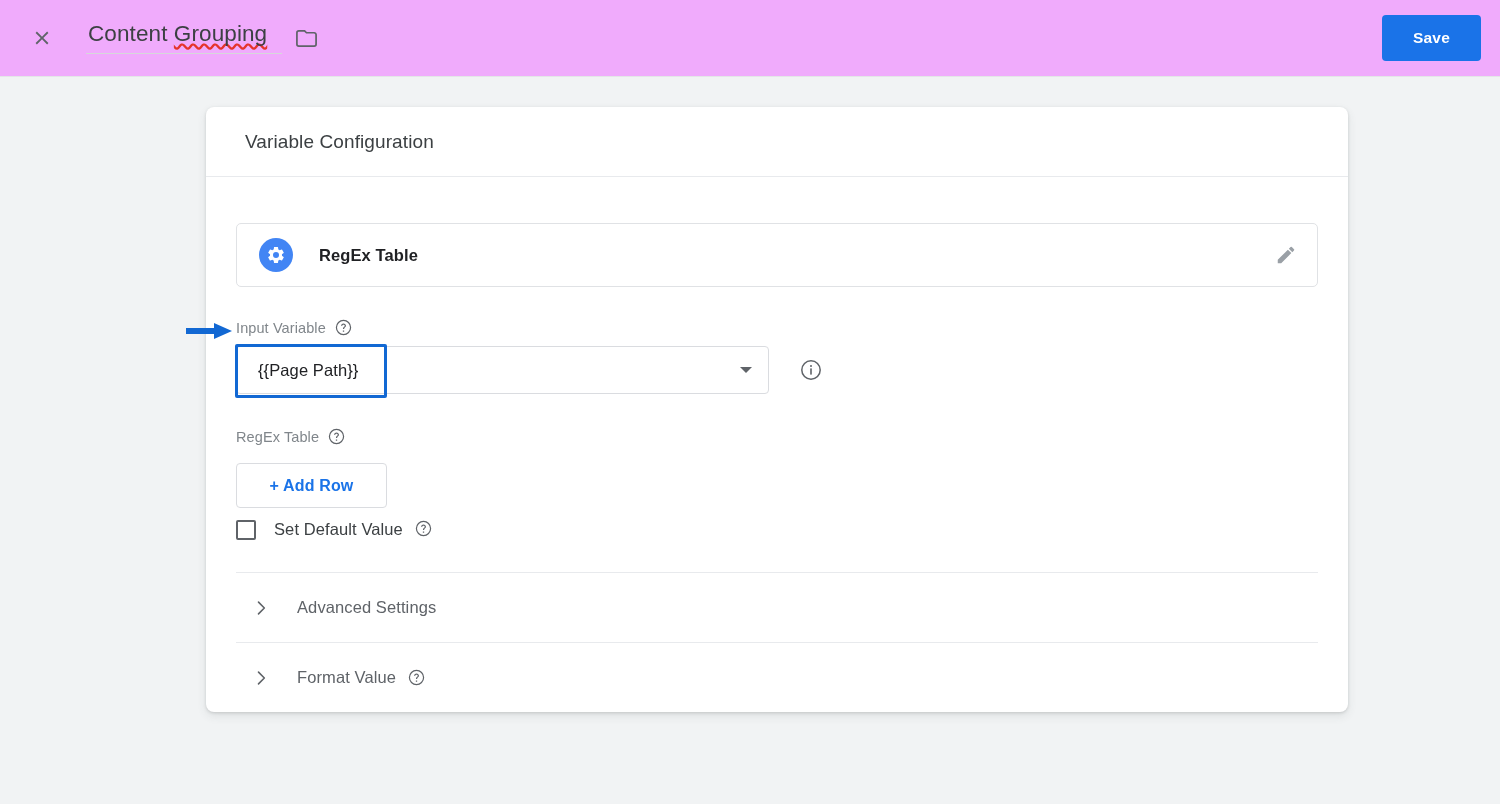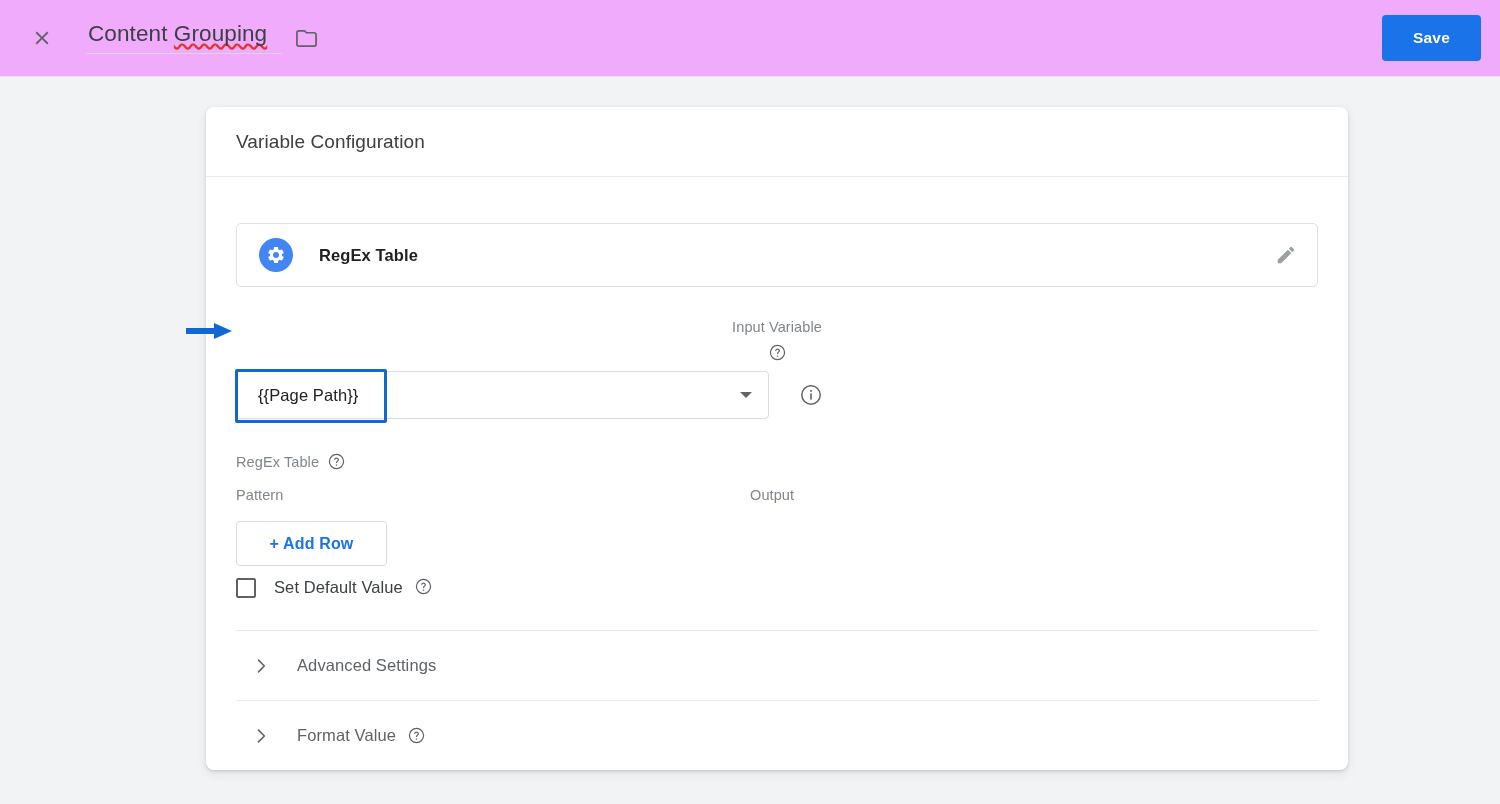--- a/index.html
+++ b/index.html
@@ -87,21 +87,21 @@
     width: 1142px;
     background: #ffffff;
     border-radius: 8px;
     box-shadow: 0 1px 3px rgba(60,64,67,0.18), 0 4px 10px rgba(60,64,67,0.10);
     padding-bottom: 0;
   }
   .card-header {
     height: 70px;
     display: flex;
     align-items: center;
-    padding: 0 30px;
+    padding: 0 39px;
     border-bottom: 1px solid #e8eaed;
   }
   .card-header-title {
     font-size: 19px;
     color: #3c4043;
     letter-spacing: 0.1px;
   }
   .card-body {
     padding: 28px 30px 0 30px;
   }
@@ -144,21 +144,20 @@
     margin-left: auto;
     width: 26px; height: 26px;
     display: flex; align-items: center; justify-content: center;
     cursor: pointer;
   }
 
   
   .input-var-label-row {
     margin-top: 32px;
     position: relative;
-    flex-direction: column;
   }
   .input-var-row {
     margin-top: 10px;
     display: flex;
     align-items: center;
   }
   .select-wrap {
     position: relative;
     width: 533px;
     height: 48px;
@@ -369,24 +368,20 @@
     <div class="field-label regex-label">
       <span>RegEx Table</span>
       <span class="help-icon">
         <svg width="17" height="17" viewBox="0 0 24 24" aria-hidden="true">
           <circle cx="12" cy="12" r="10" fill="none" stroke="#5f6368" stroke-width="1.7"></circle>
           <path fill="#5f6368" d="M11.07 16.1h1.86v1.86h-1.86zM12 6.2c-1.93 0-3.5 1.57-3.5 3.5h1.75c0-.96.79-1.75 1.75-1.75s1.75.79 1.75 1.75c0 1.75-2.62 1.53-2.62 4.38h1.75c0-1.97 2.62-2.19 2.62-4.38 0-1.93-1.57-3.5-3.5-3.5z"></path>
         </svg>
       </span>
     </div>
 
-    <div class="table-head">
-      <span class="th-pattern">Pattern</span>
-      <span class="th-output">Output</span>
-    </div>
 
     <button class="add-row-btn">+ Add Row</button>
 
     
     <div class="checkbox-row">
       <span class="checkbox"></span>
       <span class="checkbox-label">Set Default Value</span>
       <span class="help-icon help-inline">
         <svg width="17" height="17" viewBox="0 0 24 24" aria-hidden="true">
           <circle cx="12" cy="12" r="10" fill="none" stroke="#5f6368" stroke-width="1.7"></circle>

